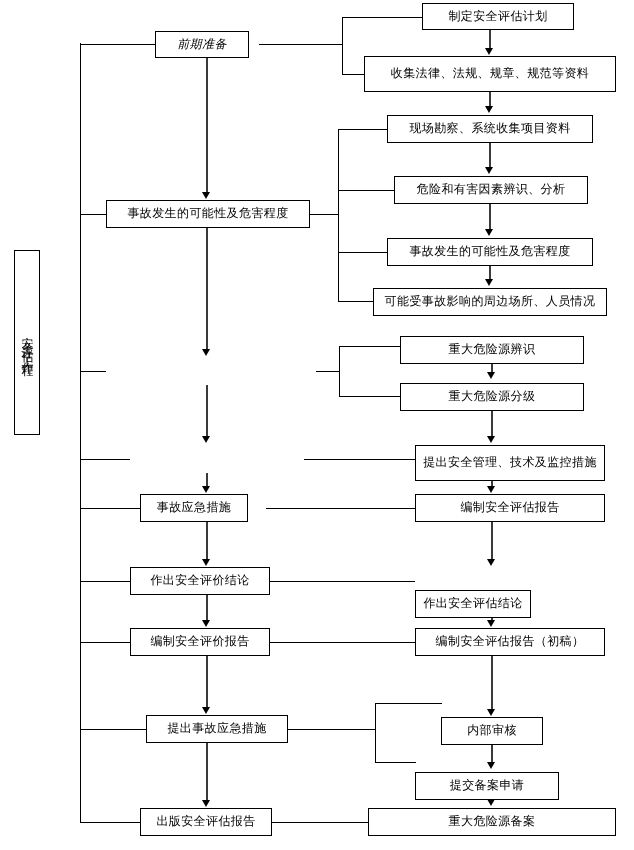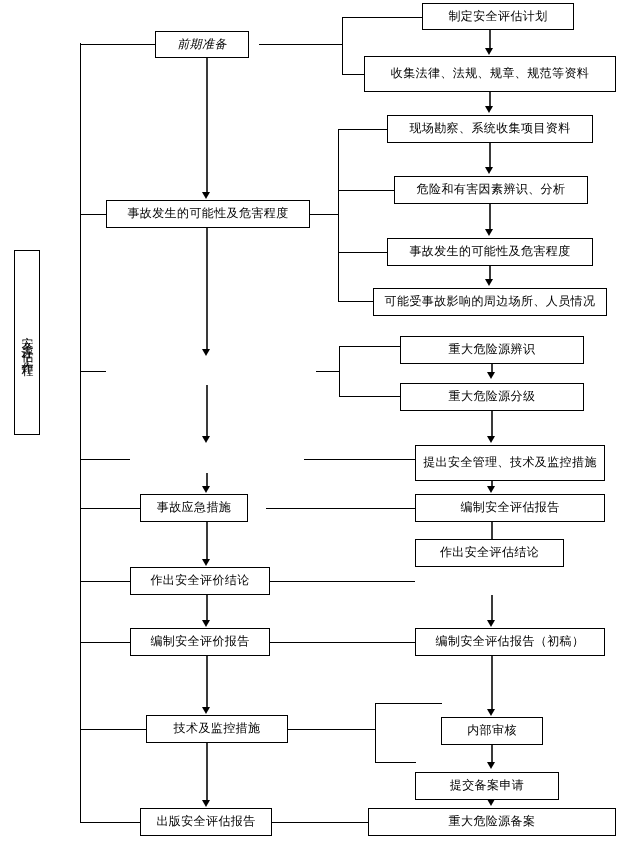--- a/index.html
+++ b/index.html
@@ -81,21 +81,21 @@
   <div class="node" style="left:106px;top:200px;width:204px;height:28px;">事故发生的可能性及危害程度</div>
 
 
 
   <div class="node" style="left:140px;top:494px;width:108px;height:28px;">事故应急措施</div>
 
   <div class="node" style="left:130px;top:628px;width:140px;height:28px;">编制安全评价报告</div>
 
   <div class="node" style="left:130px;top:567px;width:140px;height:28px;">作出安全评价结论</div>
 
-  <div class="node" style="left:146px;top:715px;width:142px;height:28px;">技术及监控措施</div>
+  <div class="node" style="left:146px;top:715px;width:142px;height:28px;">提出事故应急措施</div>
 
   <div class="node" style="left:140px;top:808px;width:132px;height:28px;">出版安全评估报告</div>
 
   <div class="node" style="left:422px;top:3px;width:152px;height:27px;">制定安全评估计划</div>
 
   <div class="node" style="left:364px;top:56px;width:252px;height:36px;">收集法律、法规、规章、规范等资料</div>
 
   <div class="node" style="left:387px;top:115px;width:206px;height:28px;">现场勘察、系统收集项目资料</div>
 
   <div class="node" style="left:394px;top:176px;width:194px;height:28px;">危险和有害因素辨识、分析</div>
@@ -105,21 +105,21 @@
   <div class="node" style="left:373px;top:288px;width:234px;height:28px;">可能受事故影响的周边场所、人员情况</div>
 
   <div class="node" style="left:400px;top:336px;width:184px;height:28px;">重大危险源辨识</div>
 
   <div class="node" style="left:400px;top:383px;width:184px;height:28px;">重大危险源分级</div>
 
   <div class="node" style="left:415px;top:445px;width:190px;height:36px;">提出安全管理、技术及监控措施</div>
 
   <div class="node" style="left:415px;top:494px;width:190px;height:28px;">编制安全评估报告</div>
 
-  <div class="node" style="left:415px;top:539px;width:149px;height:28px;">作出安全评估结论</div>
+  <div class="node" style="left:415px;top:590px;width:116px;height:28px;">作出安全评估结论</div>
 
   <div class="node" style="left:415px;top:628px;width:190px;height:28px;">编制安全评估报告（初稿）</div>
 
   <div class="node" style="left:441px;top:717px;width:102px;height:28px;">内部审核</div>
 
   <div class="node" style="left:415px;top:772px;width:144px;height:28px;">提交备案申请</div>
 
   <div class="node" style="left:368px;top:808px;width:248px;height:28px;">重大危险源备案</div>
 
   <div class="line h" style="left:259px;top:44px;width:84px;"></div>

